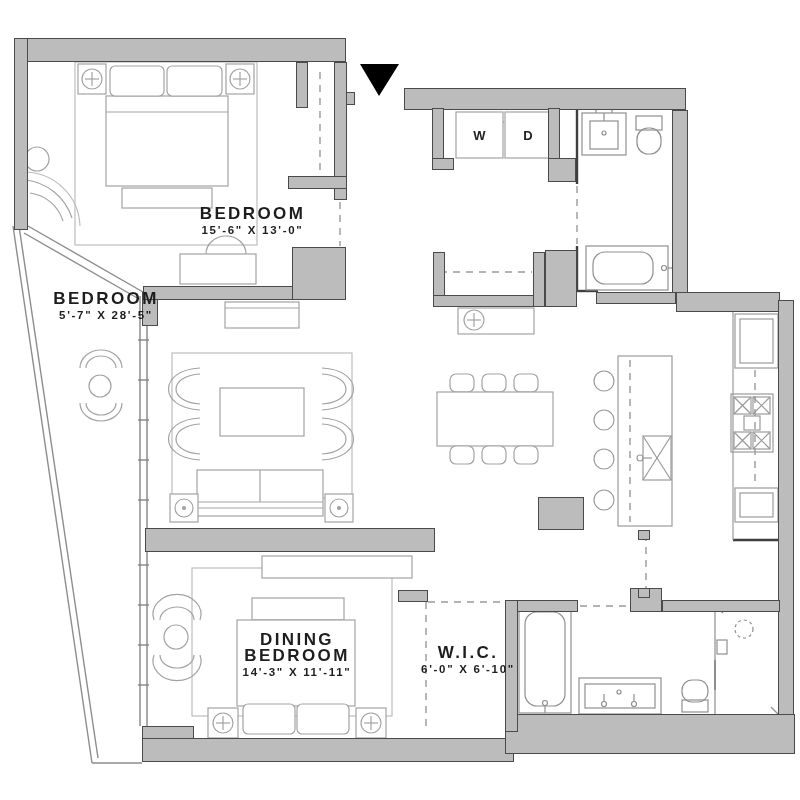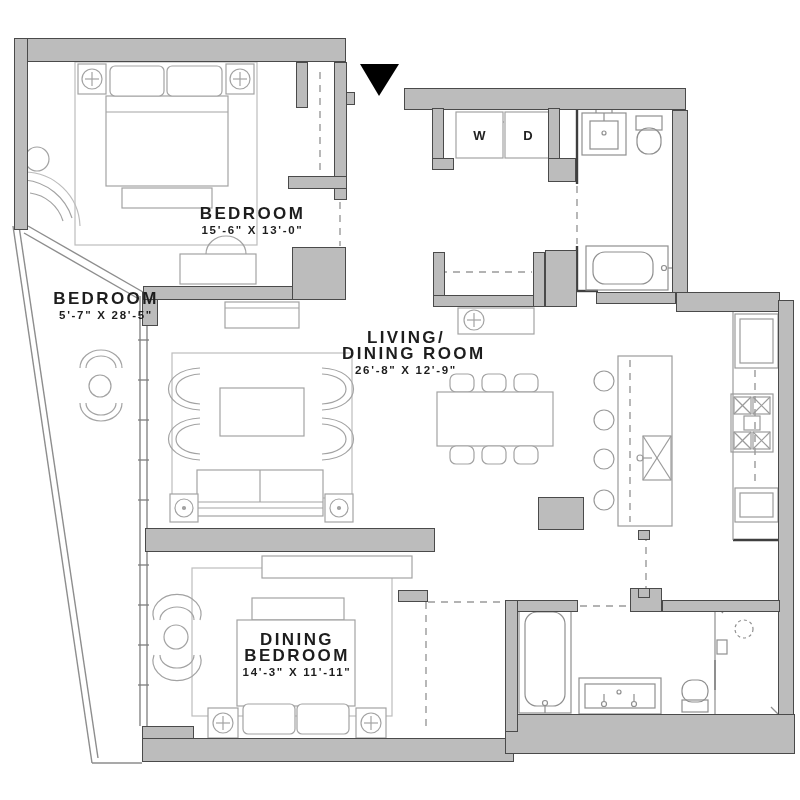--- a/index.html
+++ b/index.html
@@ -272,29 +272,28 @@
   <div class="room-label" style="left:165px;top:206px;width:175px;">
     <span class="room-name">BEDROOM</span>
     <span class="room-dims">15'-6" X 13'-0"</span>
   </div>
 
   <div class="room-label" style="left:40px;top:291px;width:132px;">
     <span class="room-name">BEDROOM</span>
     <span class="room-dims">5'-7" X 28'-5"</span>
   </div>
 
-  <div class="room-label" style="left:342px;top:330px;width:128px;">
-    <span class="room-name">LIVING/</span>
-    <span class="room-name">DINING ROOM</span>
-    <span class="room-dims">26'-8" X 12'-9"</span>
-  </div>
 
   <div class="room-label" style="left:232px;top:632px;width:130px;">
     <span class="room-name">DINING</span>
     <span class="room-name">BEDROOM</span>
     <span class="room-dims">14'-3" X 11'-11"</span>
   </div>
 
+  <div class="room-label" style="left:407px;top:645px;width:122px;">
+    <span class="room-name">W.I.C.</span>
+    <span class="room-dims">6'-0" X 6'-10"</span>
+  </div>
 
   <div class="appl-label" style="left:456px;top:128px;width:47px;">W</div>
   <div class="appl-label" style="left:505px;top:128px;width:46px;">D</div>
 
 </div>
 
 </body></html>

